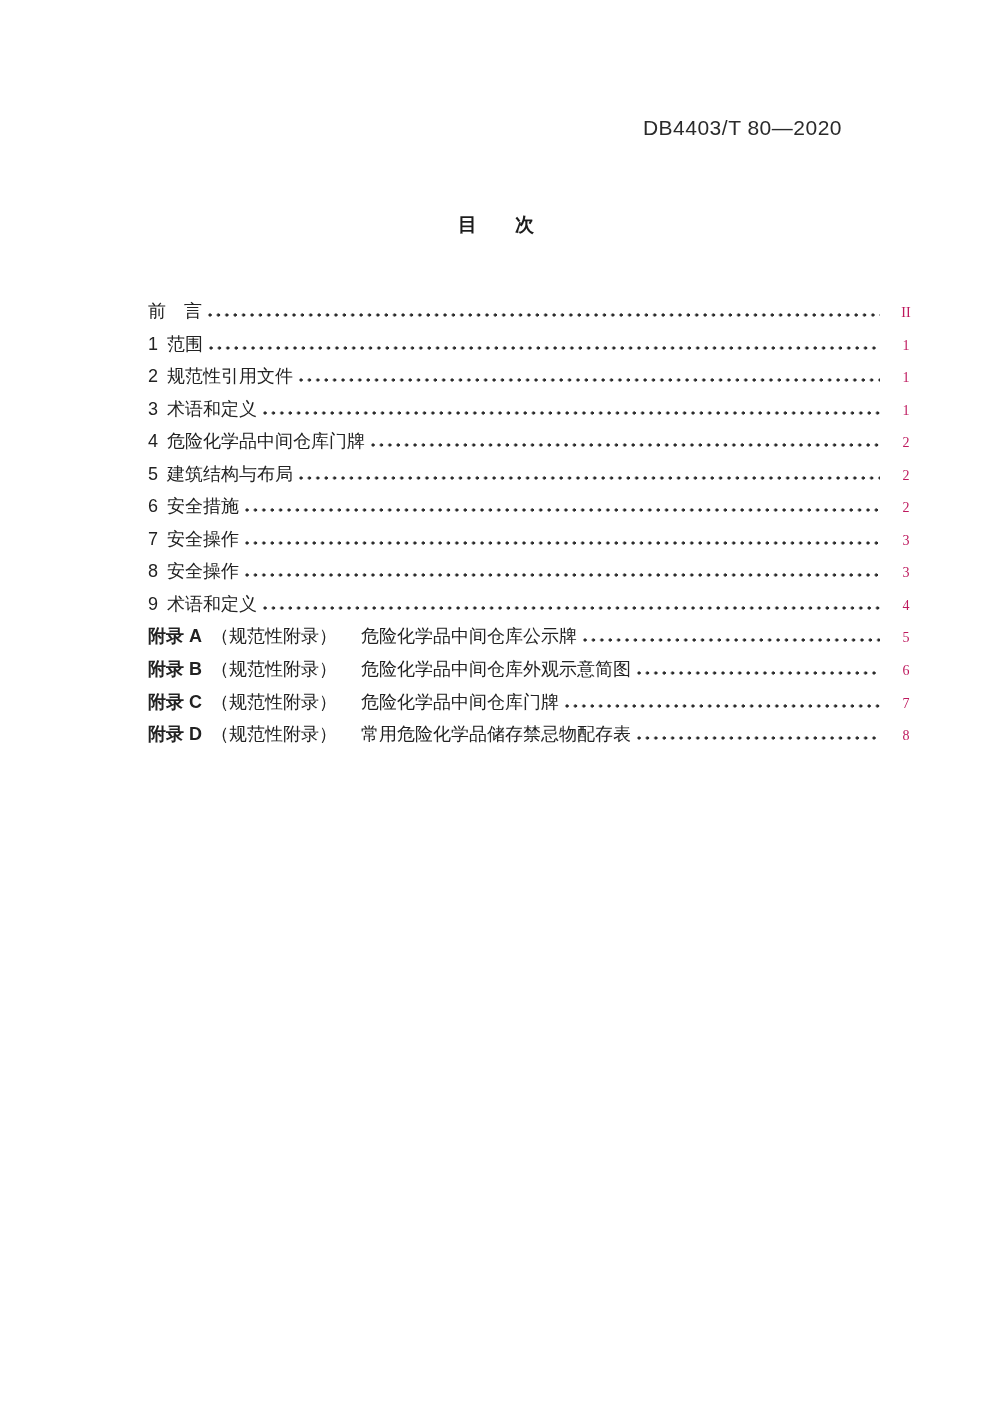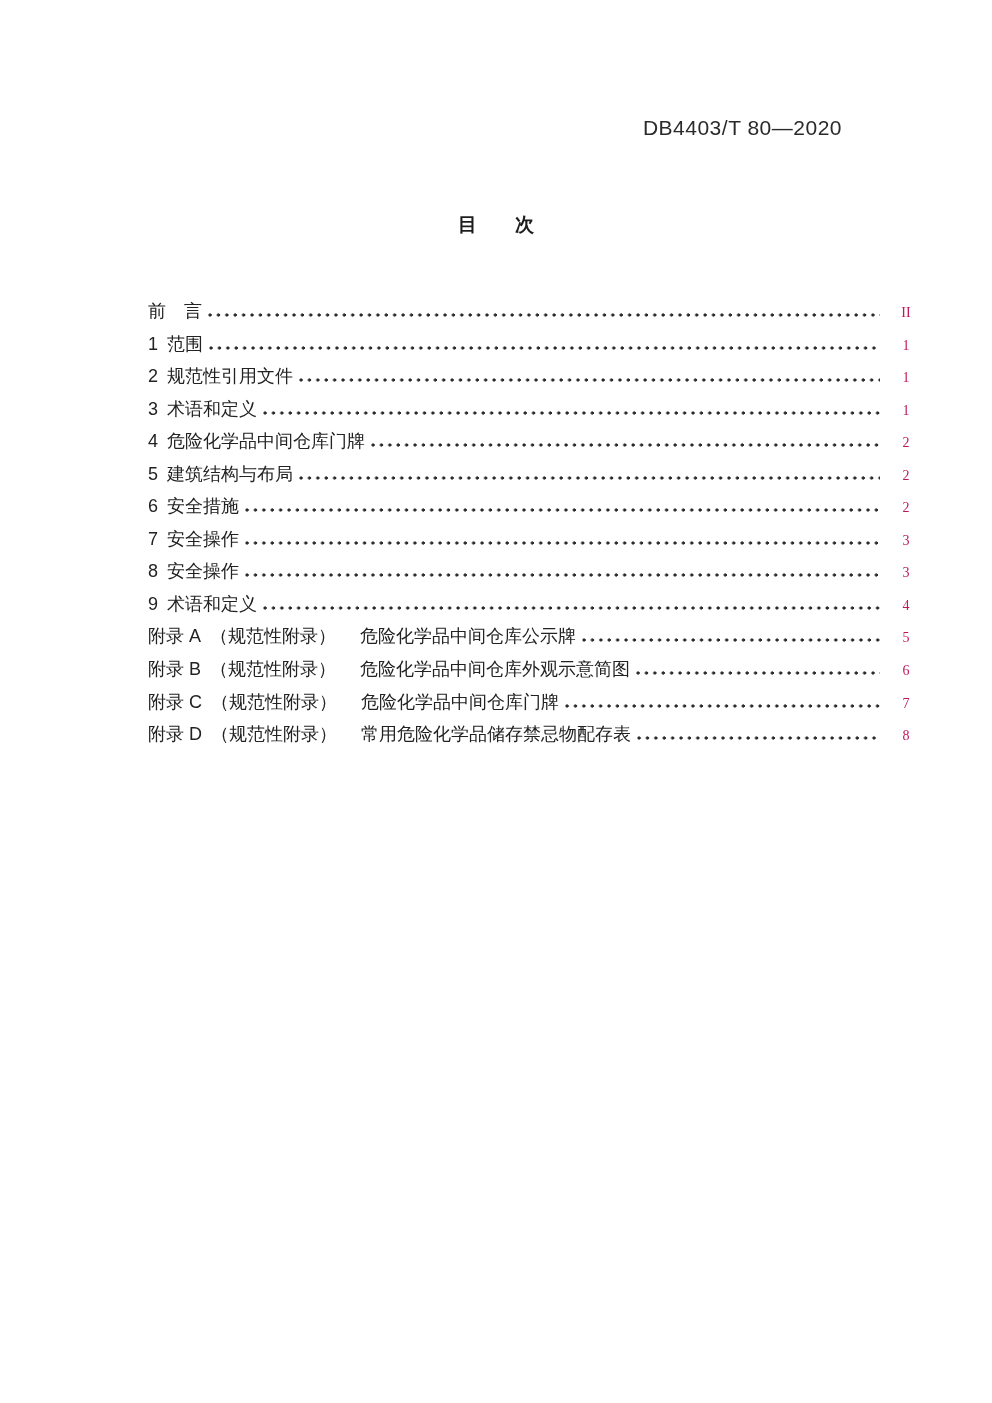--- a/index.html
+++ b/index.html
@@ -46,21 +46,21 @@
   .toc-row {
     height: 32.55px;
     display: flex;
     align-items: baseline;
     font-size: 18px;
     line-height: 32.55px;
     color: #222222;
     white-space: nowrap;
   }
   .prefix:not(:empty) { margin-right: 9px; }
-  .prefix.bold { font-weight: normal; }
+  .prefix.bold { font-weight: bold; }
   .paren:not(:empty) { margin-right: 24px; }
   .dots {
     flex: 1;
     height: 4px;
     margin-left: 6px;
     margin-right: 8px;
     background-image: radial-gradient(circle at 2px 2px, #2b2b2b 1.4px, transparent 1.8px);
     background-size: 8.4px 4px;
     background-repeat: repeat-x;
     background-position: left bottom;

